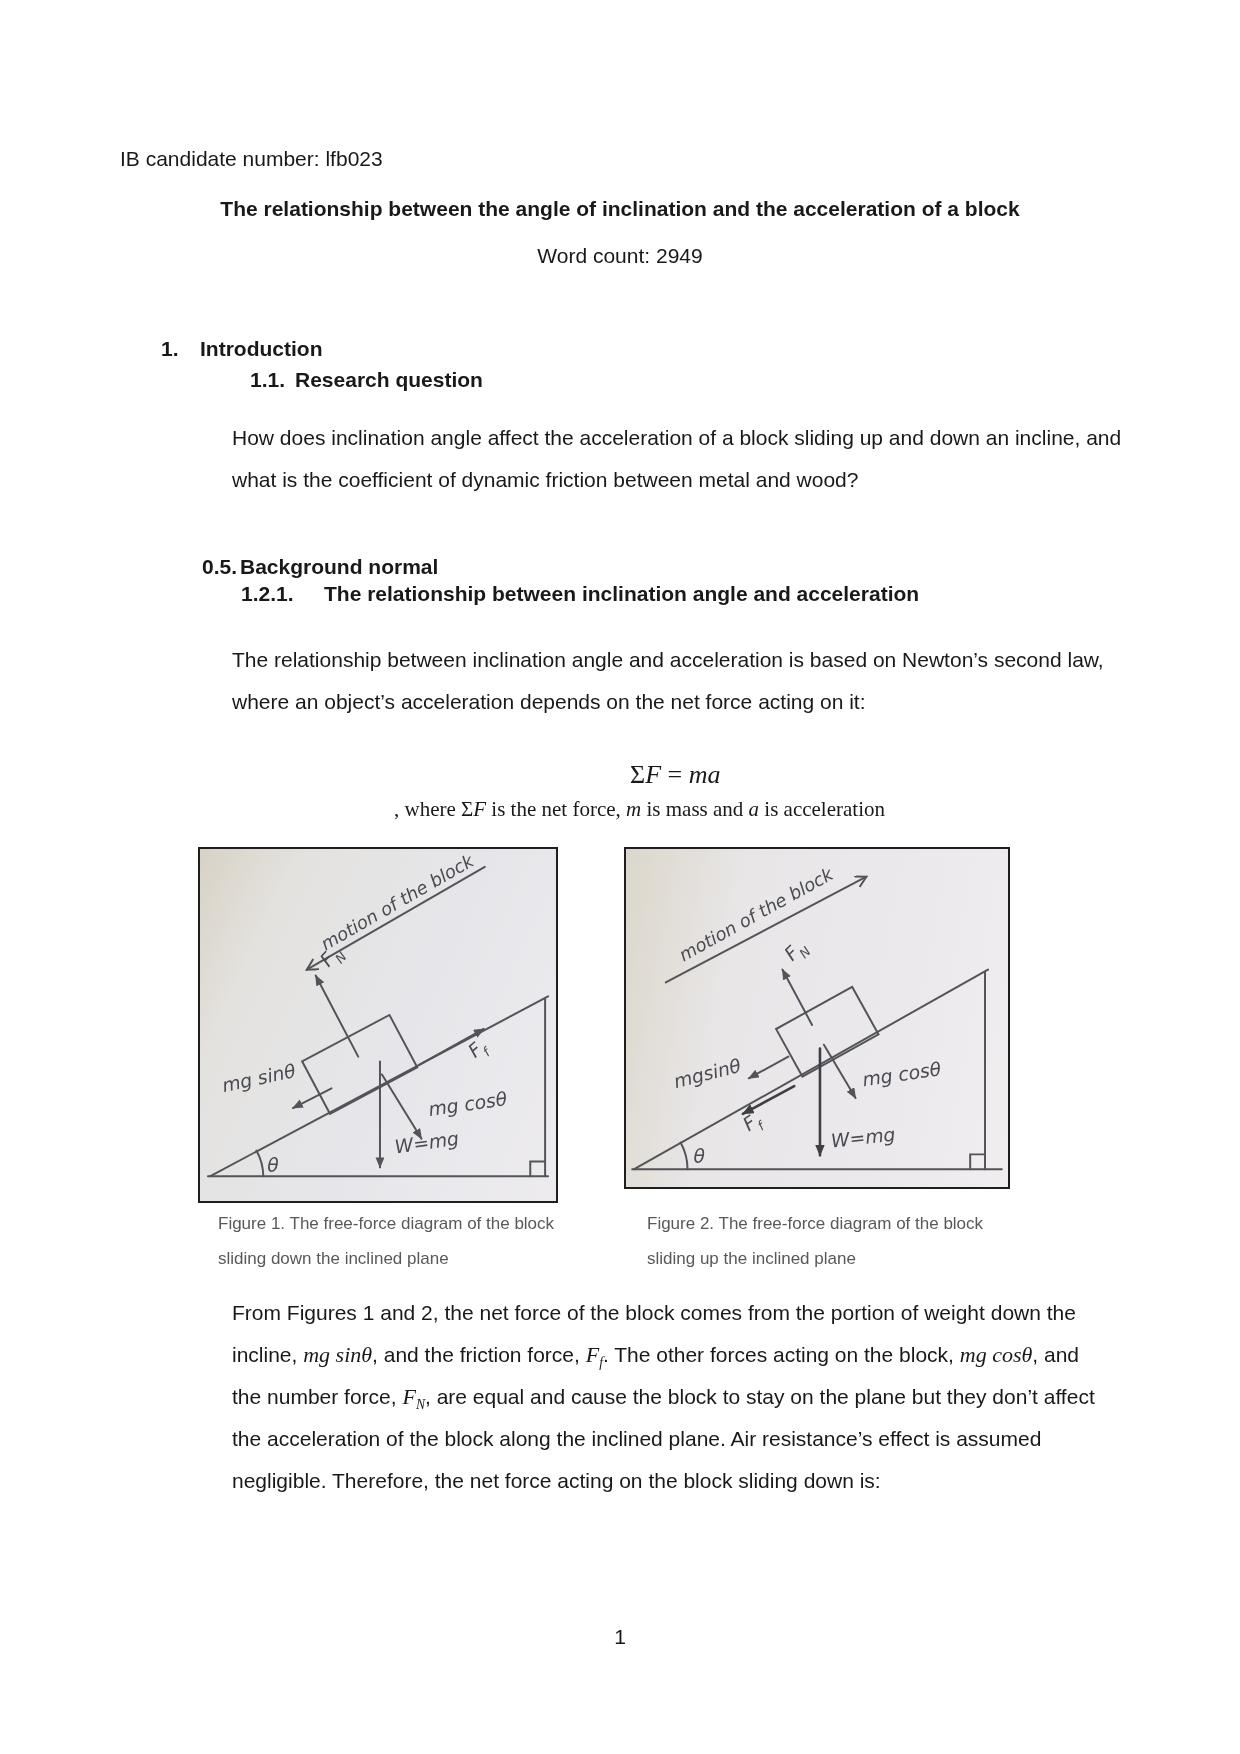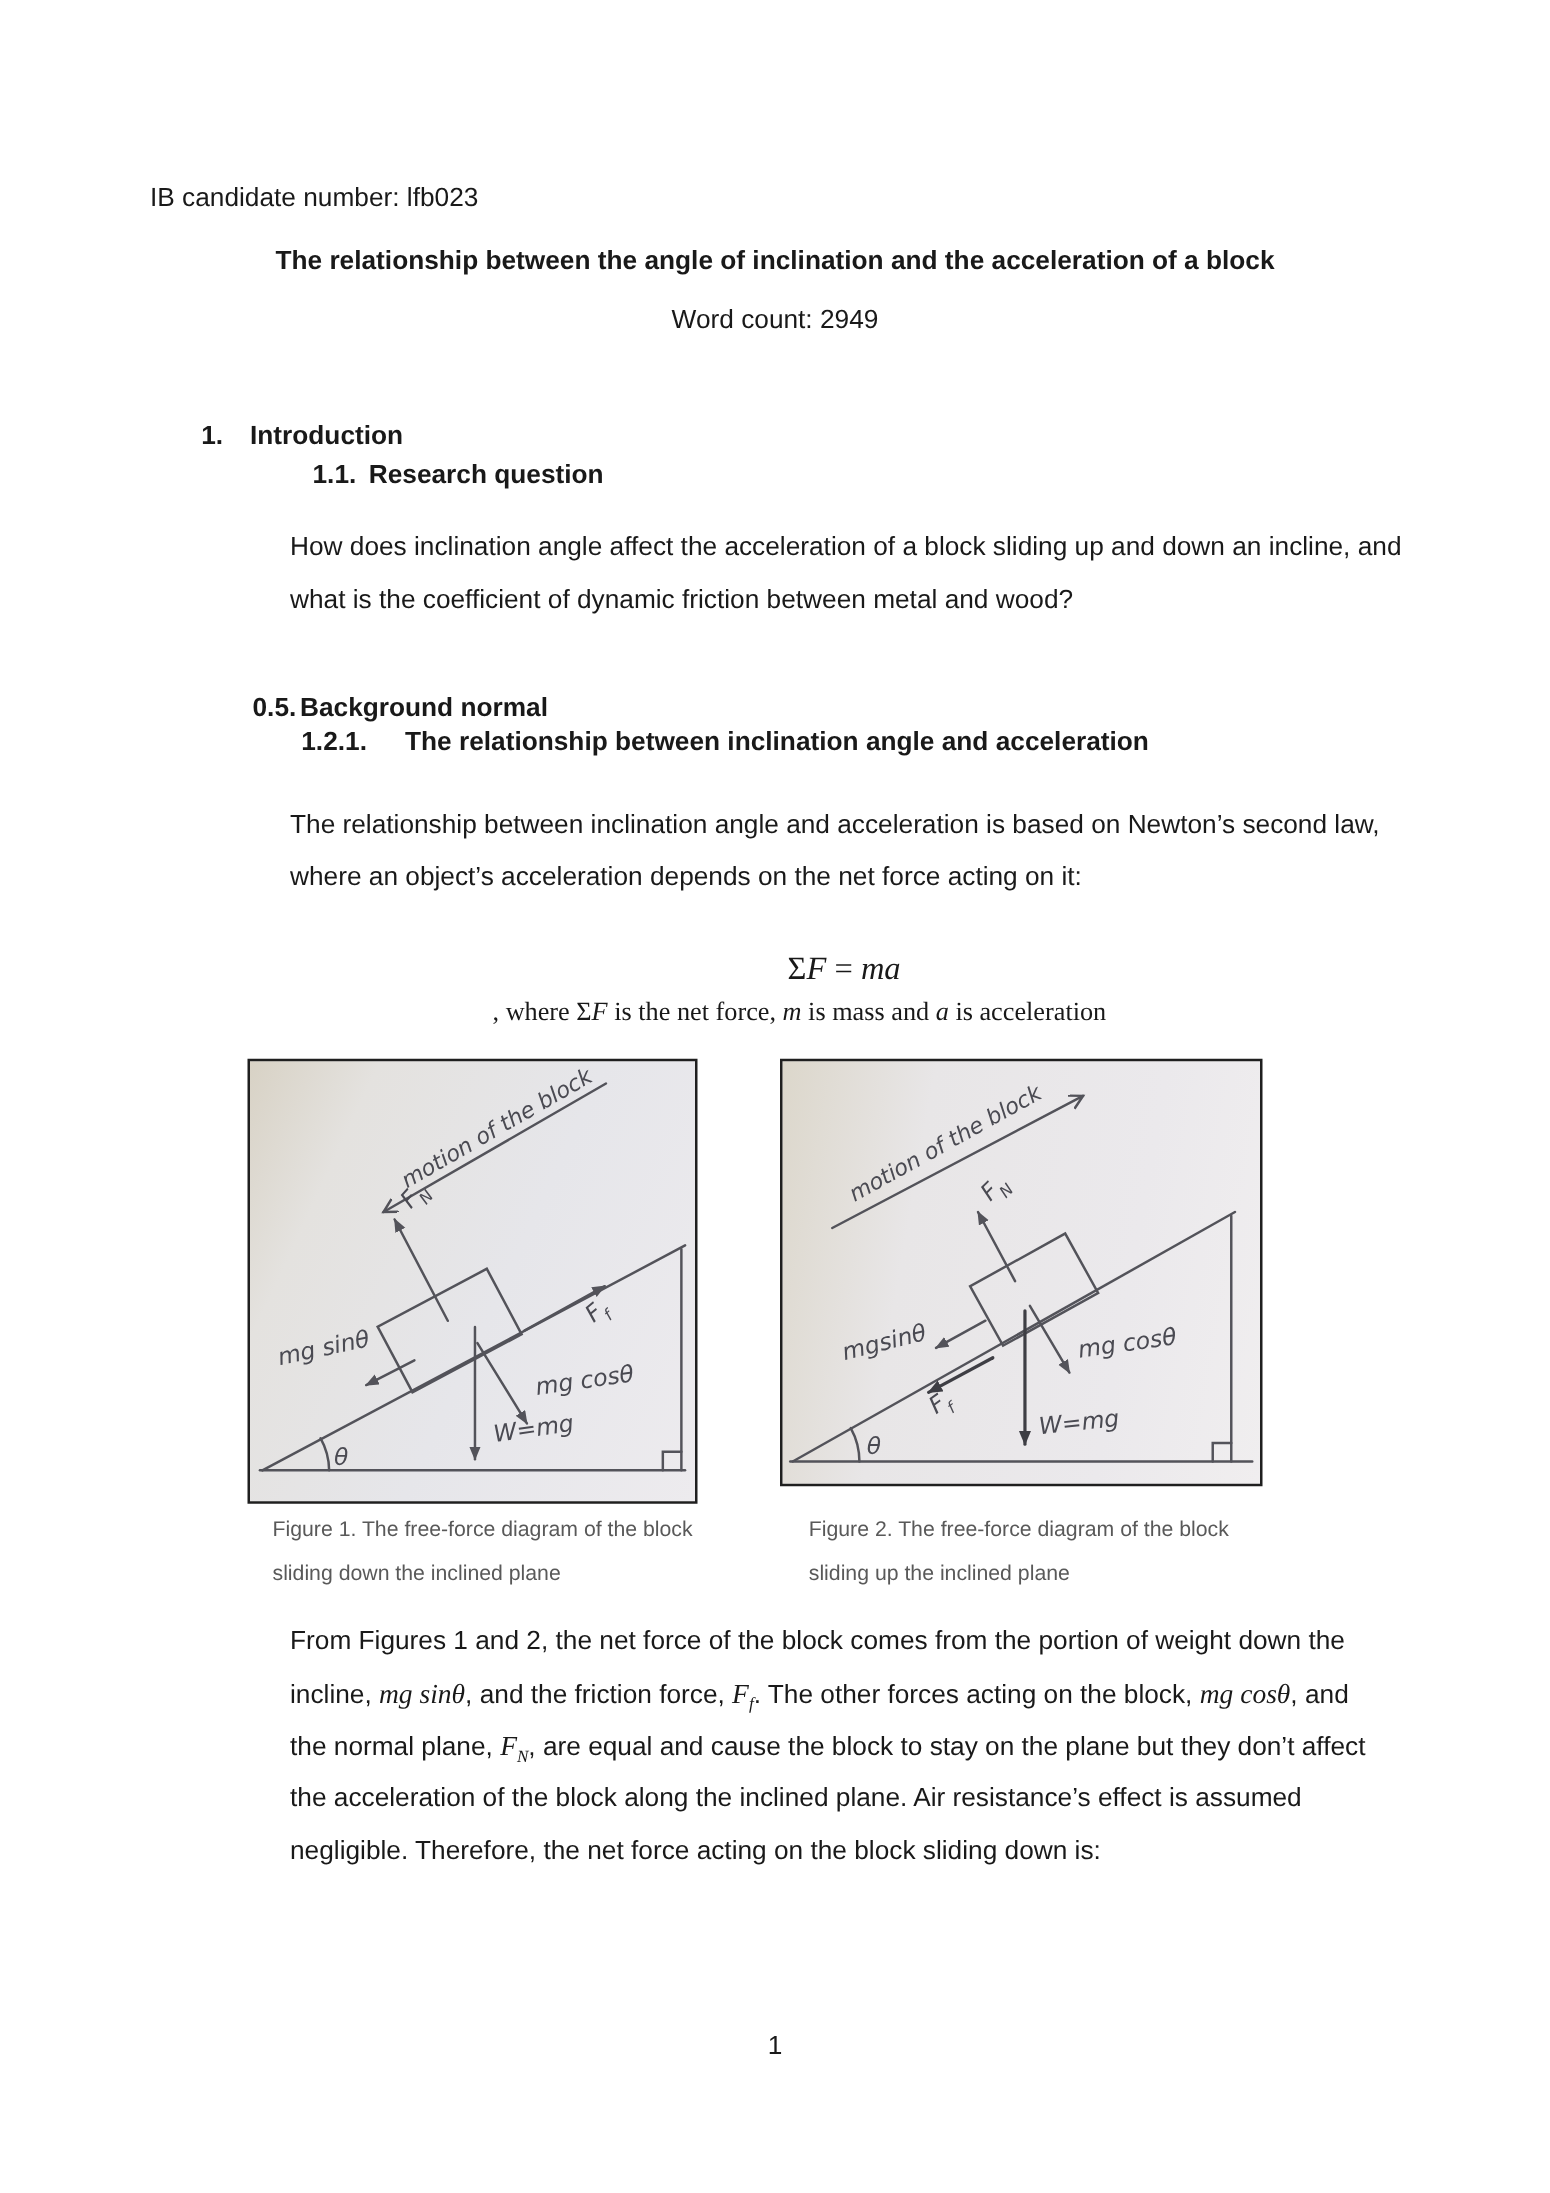--- a/index.html
+++ b/index.html
@@ -175,20 +175,20 @@
       <div class="tl"><span class="plain">sliding down the inclined plane</span></div>
     </div>
   <div class="caption cap2">
       <div class="tl"><span class="plain">Figure 2. The free-force diagram of the block</span></div>
       <div class="tl"><span class="plain">sliding up the inclined plane</span></div>
     </div>
 
   <div class="para p3">
       <div class="tl"><span class="plain">From Figures 1 and 2, the net force of the block comes from the portion of weight down the</span></div>
       <div class="tl"><span class="plain">incline, </span><span class="math">mg sinθ</span><span class="plain">, and the friction force, </span><span class="math">F<sub>f</sub></span><span class="plain">. The other forces acting on the block, </span><span class="math">mg cosθ</span><span class="plain">, and</span></div>
-      <div class="tl"><span class="plain">the normal plane, </span><span class="math">F<sub>N</sub></span><span class="plain">,  are equal and cause the block to stay on the plane but they don’t affect</span></div>
+      <div class="tl"><span class="plain">the number force, </span><span class="math">F<sub>N</sub></span><span class="plain">,  are equal and cause the block to stay on the plane but they don’t affect</span></div>
       <div class="tl"><span class="plain">the acceleration of the block along the inclined plane. Air resistance’s effect is assumed</span></div>
       <div class="tl"><span class="plain">negligible. Therefore, the net force acting on the block sliding down is:</span></div>
     </div>
 
   <div class="pagenum">1</div>
 
 </div>
 
 </body></html>

